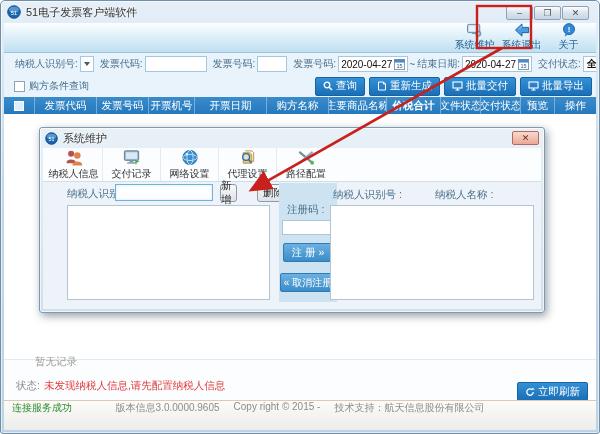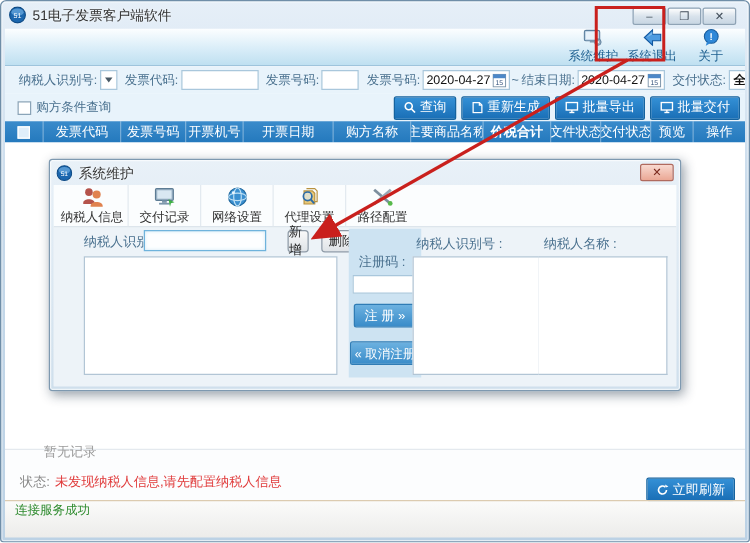--- a/index.html
+++ b/index.html
@@ -199,29 +199,29 @@
             <path d="M6.5 1 v2 h2" fill="none" stroke="#fff" stroke-width="1"></path>
           </svg>
           <span>重新生成</span>
         </div>
         <div class="btn-blue">
           <svg width="11" height="10" viewBox="0 0 11 10">
             <rect x="1" y="1" width="9" height="6" fill="none" stroke="#fff" stroke-width="1.1"></rect>
             <line x1="3.5" y1="9" x2="7.5" y2="9" stroke="#fff" stroke-width="1.1"></line>
             <line x1="5.5" y1="7" x2="5.5" y2="9" stroke="#fff" stroke-width="1.1"></line>
           </svg>
-          <span>批量导出</span>
+          <span>批量交付</span>
         </div>
         <div class="btn-blue">
           <svg width="11" height="10" viewBox="0 0 11 10">
             <rect x="1" y="1" width="9" height="6" fill="none" stroke="#fff" stroke-width="1.1"></rect>
             <line x1="3.5" y1="9" x2="7.5" y2="9" stroke="#fff" stroke-width="1.1"></line>
             <line x1="5.5" y1="7" x2="5.5" y2="9" stroke="#fff" stroke-width="1.1"></line>
           </svg>
-          <span>批量交付</span>
+          <span>批量导出</span>
         </div>
       </div>
     </div>
 
     <div class="thead">
       <div class="th" style="width:30px;">
           <div class="th-check"></div>
         </div>
       <div class="th" style="width:62px;">发票代码</div>
       <div class="th" style="width:52px;">发票号码</div>
@@ -245,20 +245,25 @@
       <svg width="10" height="10" viewBox="0 0 10 10">
         <path d="M8.2 5 a3.2 3.2 0 1 1 -1 -2.3" fill="none" stroke="#fff" stroke-width="1.3"></path>
         <path d="M7 .6 L7.6 3 L9.8 2.2 Z" fill="#fff"></path>
       </svg>
       <span>立即刷新</span>
     </div>
   </div>
 
   <div class="statusbar">
     <span class="conn">连接服务成功</span>
+    <div class="sb-center">
+      <span>版本信息3.0.0000.9605</span>
+      <span>Copy right © 2015 -</span>
+      <span>技术支持：航天信息股份有限公司</span>
+    </div>
   </div>
 
   <div class="dialog">
     <div class="dlg-titlebar">
       <svg width="13" height="13" viewBox="0 0 16 16">
         <circle cx="8" cy="8" r="7.2" fill="#1b66ae"></circle>
         <circle cx="8" cy="8" r="7.2" fill="none" stroke="#0d4a85"></circle>
         <ellipse cx="8" cy="5.4" rx="5.6" ry="3.4" fill="#5ea0d8" opacity=".85"></ellipse>
         <text x="8" y="11" font-size="6.5" fill="#fff" text-anchor="middle" font-family="Liberation Sans, sans-serif">51</text>
       </svg>
@@ -313,21 +318,21 @@
             <line x1="18" y1="4" x2="4" y2="16" stroke="#98a8b5" stroke-width="2.4"></line>
             <circle cx="17.5" cy="15.5" r="2" fill="#57b94a"></circle>
           </svg>
           <span>路径配置</span>
         </div>
       </div>
 
       <div class="dlg-content">
         <span class="dlg-label" style="left:24px; top:5px;">纳税人识别号 :</span>
         <input class="tax-input" style="">
-        <div class="btn-gray" style="left:187px; top:2px; width:17px;">新增</div>
+        <div class="btn-gray" style="left:177px; top:2px; width:17px;">新增</div>
         <div class="btn-gray" style="left:214px; top:2px; width:33px;">删除</div>
 
         <div class="listbox" style="left:24px; top:23px; width:203px; height:95px;"></div>
 
         <div class="midcol">
           <span class="dlg-label" style="left:8px; top:20px; color:#49708e;">注册码 :</span>
           <input class="reg-input" style="">
           <div class="btn-reg" style="left:4px; top:60px; width:50px;">注 册 »</div>
           <div class="btn-reg" style="left:1px; top:90px; width:56px; font-size:10px;">« 取消注册</div>
         </div>

